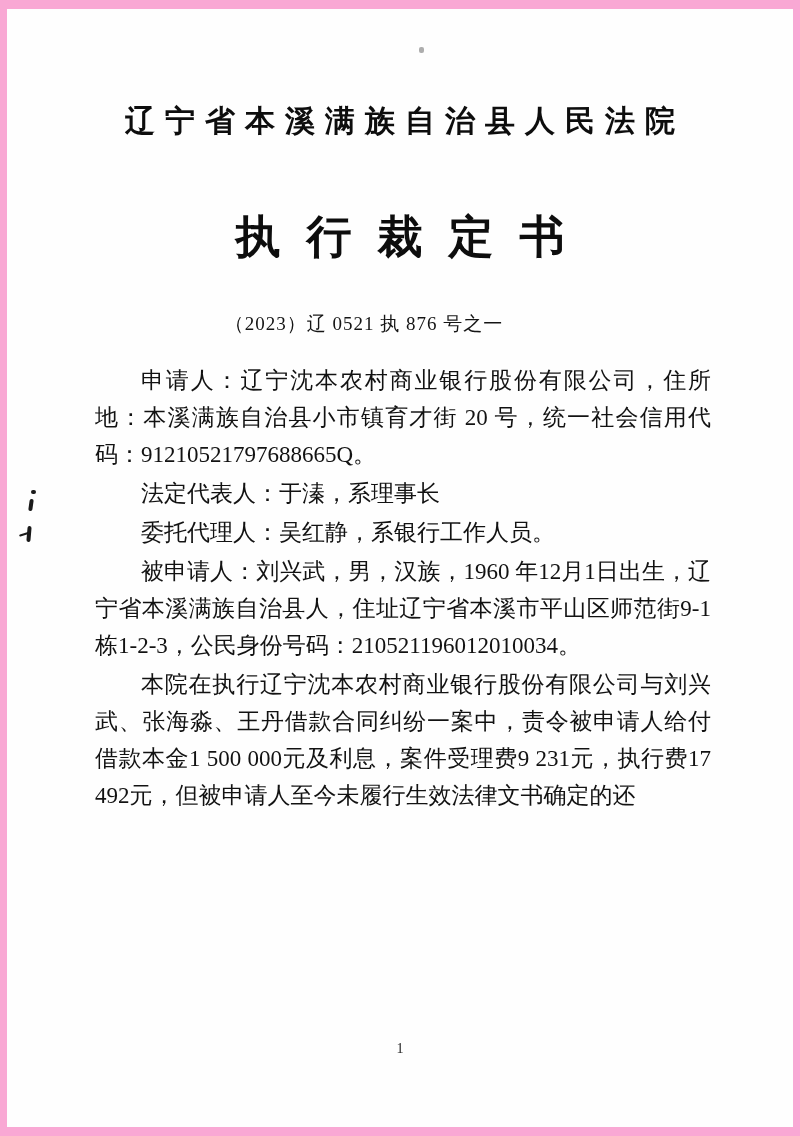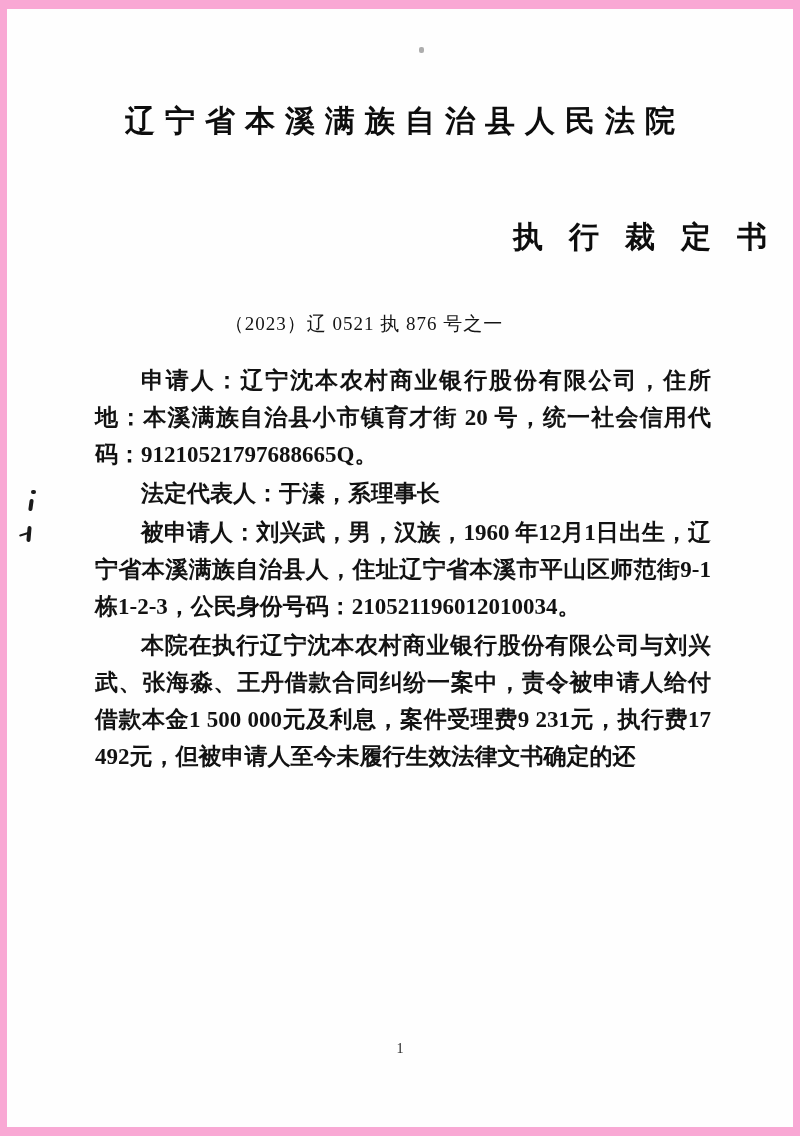--- a/index.html
+++ b/index.html
@@ -32,24 +32,24 @@
     font-family: "Liberation Sans", "DejaVu Sans", sans-serif;
     font-weight: bold;
     font-size: 30px;
     letter-spacing: 10px;
     text-indent: 10px;
     color: #0d0d0d;
     line-height: 42px;
   }
   .doc-title {
     margin: 72px 0 0 0;
-    text-align: right;
+    text-align: center;
     font-family: "Liberation Sans", "DejaVu Sans", sans-serif;
     font-weight: bold;
-    font-size: 30px;
+    font-size: 45px;
     letter-spacing: 26px;
     text-indent: 26px;
     color: #0d0d0d;
     line-height: 46px;
   }
   .case-number {
     margin: 50px 72px 0 0;
     text-align: center;
     font-size: 19px;
     letter-spacing: 1px;
@@ -60,21 +60,20 @@
     margin: 24px 82px 0 88px;
   }
   .para {
     font-size: 23px;
     line-height: 37px;
     text-align: justify;
     text-indent: 2em;
     color: #121212;
     margin: 0 0 2px 0;
     word-break: break-all;
-    font-weight: bold;
   }
   .page-number {
     position: absolute;
     left: 0;
     top: 1032px;
     width: 786px;
     text-align: center;
     font-size: 14px;
     color: #222;
   }
@@ -97,20 +96,21 @@
 
     <h1 class="court-name">辽宁省本溪满族自治县人民法院</h1>
 
     <h2 class="doc-title">执行裁定书</h2>
 
     <div class="case-number">（2023）辽 0521 执 876 号之一</div>
 
     <div class="body-text">
       <p class="para">申请人：辽宁沈本农村商业银行股份有限公司，住所地：本溪满族自治县小市镇育才街 20 号，统一社会信用代码：91210521797688665Q。</p>
       <p class="para">法定代表人：于溱，系理事长</p>
+      <p class="para">委托代理人：吴红静，系银行工作人员。</p>
       <p class="para">被申请人：刘兴武，男，汉族，1960 年12月1日出生，辽宁省本溪满族自治县人，住址辽宁省本溪市平山区师范街9-1栋1-2-3，公民身份号码：210521196012010034。</p>
       <p class="para">本院在执行辽宁沈本农村商业银行股份有限公司与刘兴武、张海淼、王丹借款合同纠纷一案中，责令被申请人给付借款本金1 500 000元及利息，案件受理费9 231元，执行费17 492元，但被申请人至今未履行生效法律文书确定的还</p>
     </div>
 
     <div class="page-number">1</div>
 
     <div class="ink-mark ink-a"></div>
     <div class="ink-mark ink-b"></div>
     <div class="ink-mark ink-c"></div>
     <div class="ink-mark ink-d"></div>

